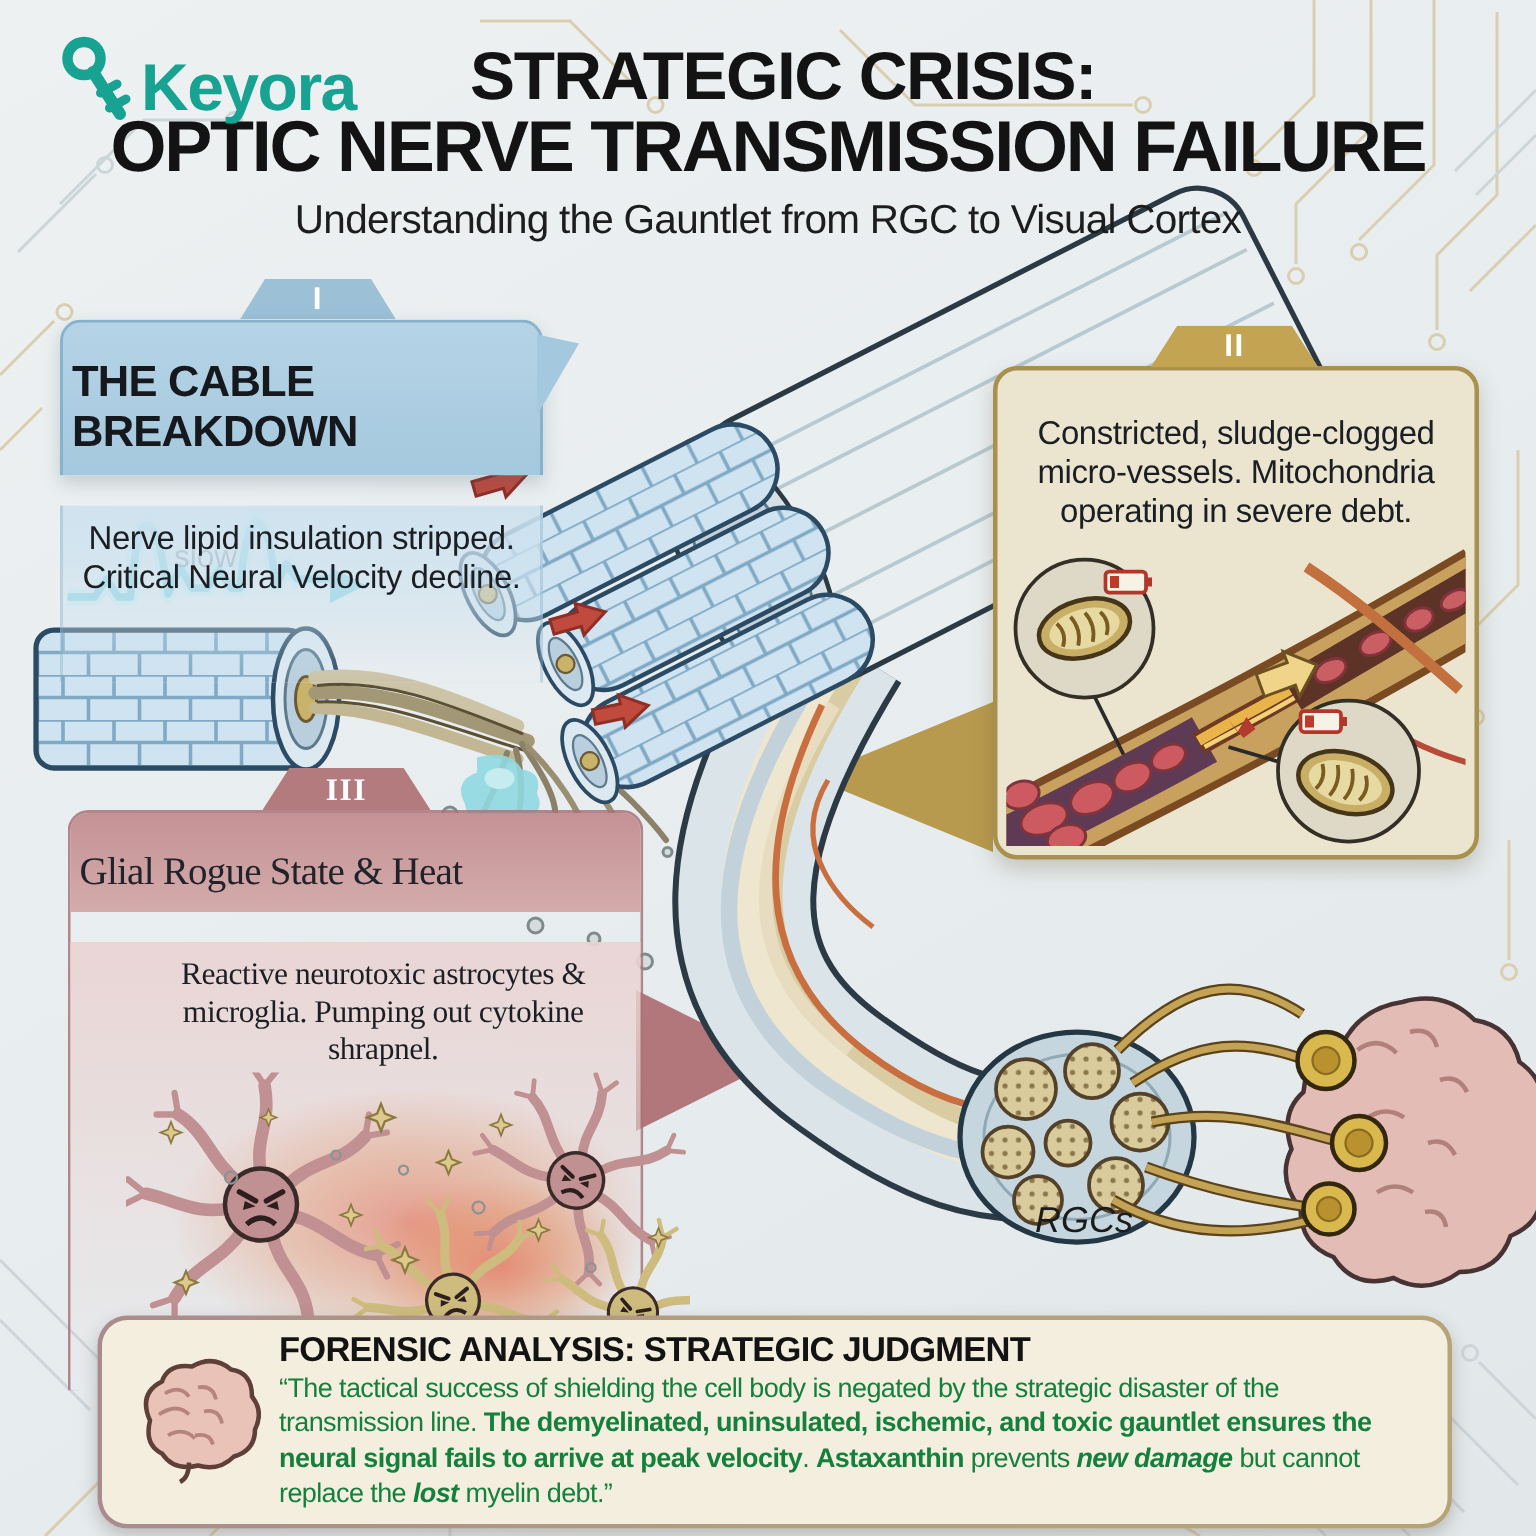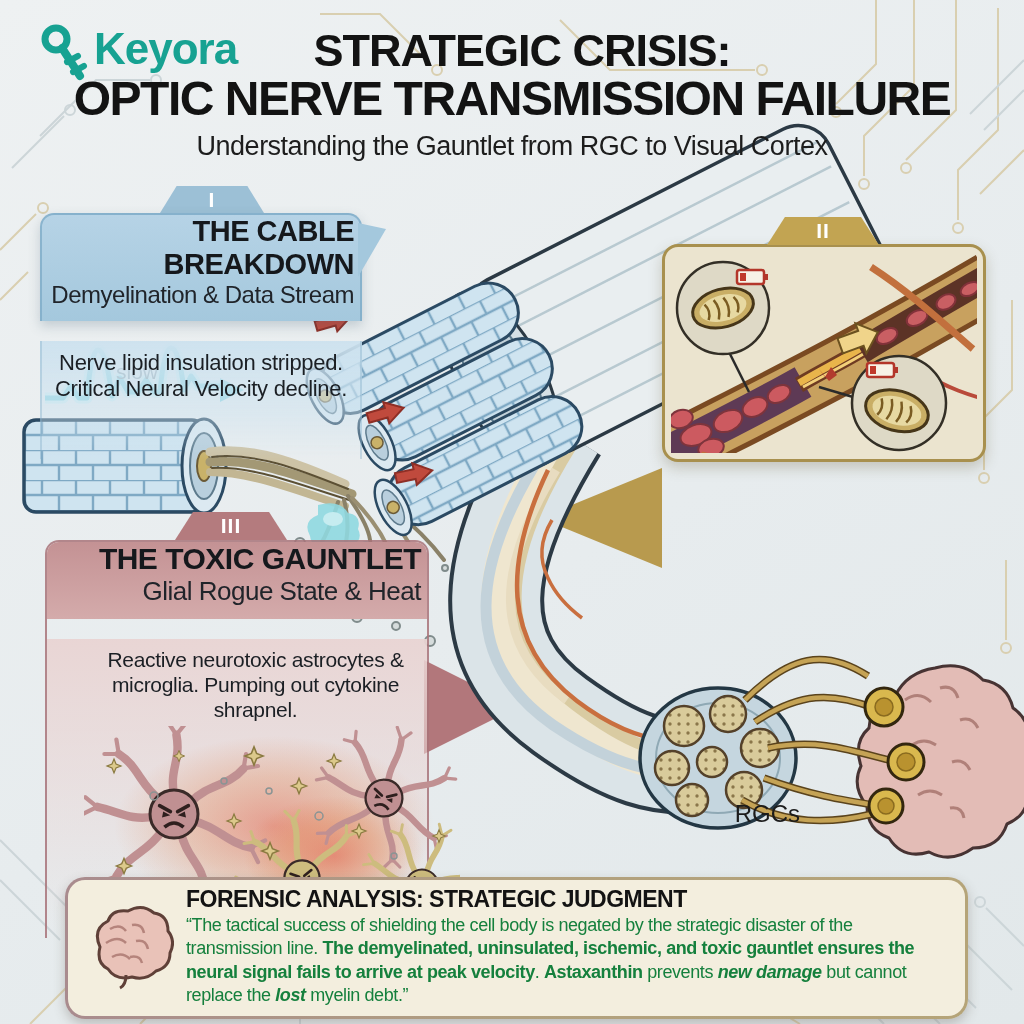--- a/index.html
+++ b/index.html
@@ -7,32 +7,32 @@
           background:linear-gradient(150deg,#eef1f2 0%,#e7ecee 55%,#e2e8ea 100%);}
   
   #circuits{position:absolute;left:0;top:0;z-index:0;}
   .pointer{position:absolute;width:0;height:0;z-index:1;}
   #artwork{position:absolute;left:0;top:0;z-index:2;pointer-events:none;}
   .panel{position:absolute;z-index:3;}
   #footer-wrap{position:absolute;z-index:4;}
   .floating-label{position:absolute;z-index:4;}
 
   
-  #logo{position:absolute;left:34px;top:24px;display:flex;align-items:flex-start;gap:2px;z-index:5;}
+  #logo{position:absolute;left:34px;top:24px;display:flex;align-items:flex-end;gap:2px;z-index:5;}
   #logo .brand{font-size:44px;font-weight:bold;color:#17a292;letter-spacing:-1px;}
   #title-block{position:absolute;left:0;top:28px;width:1024px;text-align:center;z-index:4;color:#131313;}
   #title-line1{font-size:45px;font-weight:bold;letter-spacing:-1px;line-height:1.0;padding-left:20px;}
   #title-line2{font-size:48px;font-weight:bold;letter-spacing:-1.5px;line-height:1.0;margin-top:2px;}
   #subtitle{font-size:27px;font-weight:500;letter-spacing:-0.5px;margin-top:8px;color:#1d1d1d;}
 
   
   .tab{position:absolute;display:flex;align-items:center;justify-content:center;
        clip-path:polygon(0 100%,16% 0,84% 0,100% 100%);
        color:#fff;font-weight:bold;font-size:21px;letter-spacing:1px;}
-  .phead{position:relative;text-align:right;padding:0 6px 12px;}
+  .phead{position:relative;text-align:left;padding:24px 6px 12px;}
   .ptitle{font-weight:bold;letter-spacing:-0.5px;color:#15181c;}
   .psub{color:#20242a;letter-spacing:-0.5px;}
   .pbody{text-align:center;}
   .pbodytext{letter-spacing:-0.3px;color:#1b1f24;padding:9px 8px 4px;line-height:1.18;margin-top:20px;}
 
   #p1{left:40px;top:213px;width:322px;}
   #p1 .tab{left:120px;top:-27px;width:104px;height:27px;background:#9cc0d6;}
   #p1 .phead{background:linear-gradient(180deg,#b6d3e6,#a4c8dd);border-radius:14px 14px 0 0;
              border:2px solid rgba(124,170,198,.75);border-bottom:none;
              box-shadow:0 5px 12px rgba(70,100,120,.25);}
@@ -49,37 +49,37 @@
       background:#ebe4cf;box-shadow:0 6px 14px rgba(90,80,40,.25);}
   #p2 .tab{left:102px;top:-30px;width:112px;height:28px;background:#c2a452;}
   #p2 .phead{background:linear-gradient(180deg,#ddc88a,#d0b870);border-radius:12px 12px 0 0;
              border-bottom:2px solid #b39a58;}
   #p2 .ptitle{font-size:30px;}
   #p2 .psub{font-size:22px;}
   #p2 .pbodytext{font-size:22px;}
   #p2 svg{display:block;margin:4px auto 6px;}
 
   #p3{left:45px;top:540px;width:380px;border:2px solid rgba(168,116,122,.85);border-bottom:none;
-      border-radius:14px 14px 0 0;}
+      border-radius:14px 14px 0 0;font-family:Liberation Serif, serif;}
   #p3 .tab{left:128px;top:-30px;width:112px;height:28px;background:#b47b7e;}
   #p3 .phead{background:linear-gradient(180deg,#c49294,#d4abab);border-radius:12px 12px 0 0;}
   #p3 .ptitle{font-size:30px;}
   #p3 .psub{font-size:26px;}
   #p3 .pbody{background:linear-gradient(180deg,rgba(233,212,211,.95),rgba(233,212,211,.55) 45%,rgba(233,212,211,0));padding-left:37px;}
   #p3 .pbodytext{font-size:21px;}
   #p3 svg{display:block;margin:0 auto;}
 
   #pointer-gold{left:540px;top:468px;border-top:50px solid transparent;border-bottom:50px solid transparent;
                 border-right:122px solid #b89a4e;}
   #pointer-rose{left:424px;top:660px;border-top:47px solid transparent;border-bottom:47px solid transparent;
                 border-left:94px solid #b2777b;}
 
   
   #slow-label{left:116px;top:360px;font-size:21px;color:#7d8d96;z-index:2;}
-  #rgc-label{left:690px;top:800px;width:110px;text-align:right;font-size:24px;font-weight:500;color:#1b1b1b;}
+  #rgc-label{left:690px;top:800px;width:110px;text-align:left;font-size:24px;font-weight:500;color:#1b1b1b;font-style:italic;}
 
   
   #footer-wrap{left:65px;top:877px;width:897px;border-radius:20px;padding:3px;
                background:linear-gradient(90deg,#a98b8e,#b1a07e,#b5a478);
                box-shadow:0 5px 12px rgba(90,80,70,.3);}
   #footer{display:flex;align-items:center;gap:10px;background:#f3eede;border-radius:17px;padding:6px 14px 8px 12px;}
   #footer-icon{flex:0 0 96px;display:flex;justify-content:center;}
   #footer-title{font-size:23px;font-weight:bold;letter-spacing:-0.5px;color:#131313;}
   #footer-quote{font-size:18px;letter-spacing:-0.4px;line-height:1.3;color:#15803d;margin-top:1px;}
 </style>
@@ -322,34 +322,34 @@
     <div id="title-line2">OPTIC NERVE TRANSMISSION FAILURE</div>
     <div id="subtitle">Understanding the Gauntlet from RGC to Visual Cortex</div>
   </div>
 
   <div class="panel" id="p1">
     <div class="tab">
       <span>I</span>
     </div>
     <div class="phead">
       <div class="ptitle">THE CABLE BREAKDOWN</div>
-      <div class="psub">Demyelination &amp; Data Stream</div>
       <div class="tail1"></div>
     </div>
     <div class="pbody">
       <div class="pbodytext">Nerve lipid insulation stripped. Critical Neural Velocity decline.</div>
     </div>
   </div>
   <div class="floating-label" id="slow-label" style="position:absolute;">slow</div>
 
   <div class="panel" id="p2">
     <div class="tab">
       <span>II</span>
     </div>
     <div class="pbody">
+      <div class="pbodytext">Constricted, sludge-clogged micro-vessels. Mitochondria operating in severe debt.</div>
       <svg width="306" height="202" viewBox="0 0 306 202">
         <path d="M-12,208 C70,165 170,118 320,30" fill="none" stroke="#7a4a22" stroke-width="60"></path>
         <path d="M-12,208 C70,165 170,118 320,30" fill="none" stroke="#c8a15f" stroke-width="50"></path>
         <path d="M-12,206 C50,175 95,152 132,131" fill="none" stroke="#5e3a55" stroke-width="34"></path>
         <g fill="#cc5a60" stroke="#7e343c" stroke-width="2">
           <ellipse cx="25" cy="184" rx="16" ry="10" transform="rotate(-20 25 184)"></ellipse>
           <ellipse cx="57" cy="170" rx="15" ry="10" transform="rotate(-25 57 170)"></ellipse>
           <ellipse cx="40" cy="197" rx="13" ry="9" transform="rotate(-15 40 197)"></ellipse>
           <ellipse cx="84" cy="156" rx="13" ry="9" transform="rotate(-26 84 156)"></ellipse>
           <ellipse cx="10" cy="168" rx="12" ry="9" transform="rotate(-18 10 168)"></ellipse>
@@ -400,21 +400,20 @@
         </g>
       </svg>
     </div>
   </div>
 
   <div class="panel" id="p3">
     <div class="tab">
       <span>III</span>
     </div>
     <div class="phead">
-      <div class="ptitle">THE TOXIC GAUNTLET</div>
       <div class="psub">Glial Rogue State &amp; Heat</div>
     </div>
     <div class="pbody">
       <div class="pbodytext">Reactive neurotoxic astrocytes &amp; microglia. Pumping out cytokine shrapnel.</div>
       <svg width="376" height="212" viewBox="0 0 376 212">
         <defs>
           <radialGradient id="glowG">
             <stop offset="0" stop-color="#e2573b" stop-opacity="0.5"></stop>
             <stop offset="0.55" stop-color="#e2743b" stop-opacity="0.28"></stop>
             <stop offset="1" stop-color="#e2743b" stop-opacity="0"></stop>

